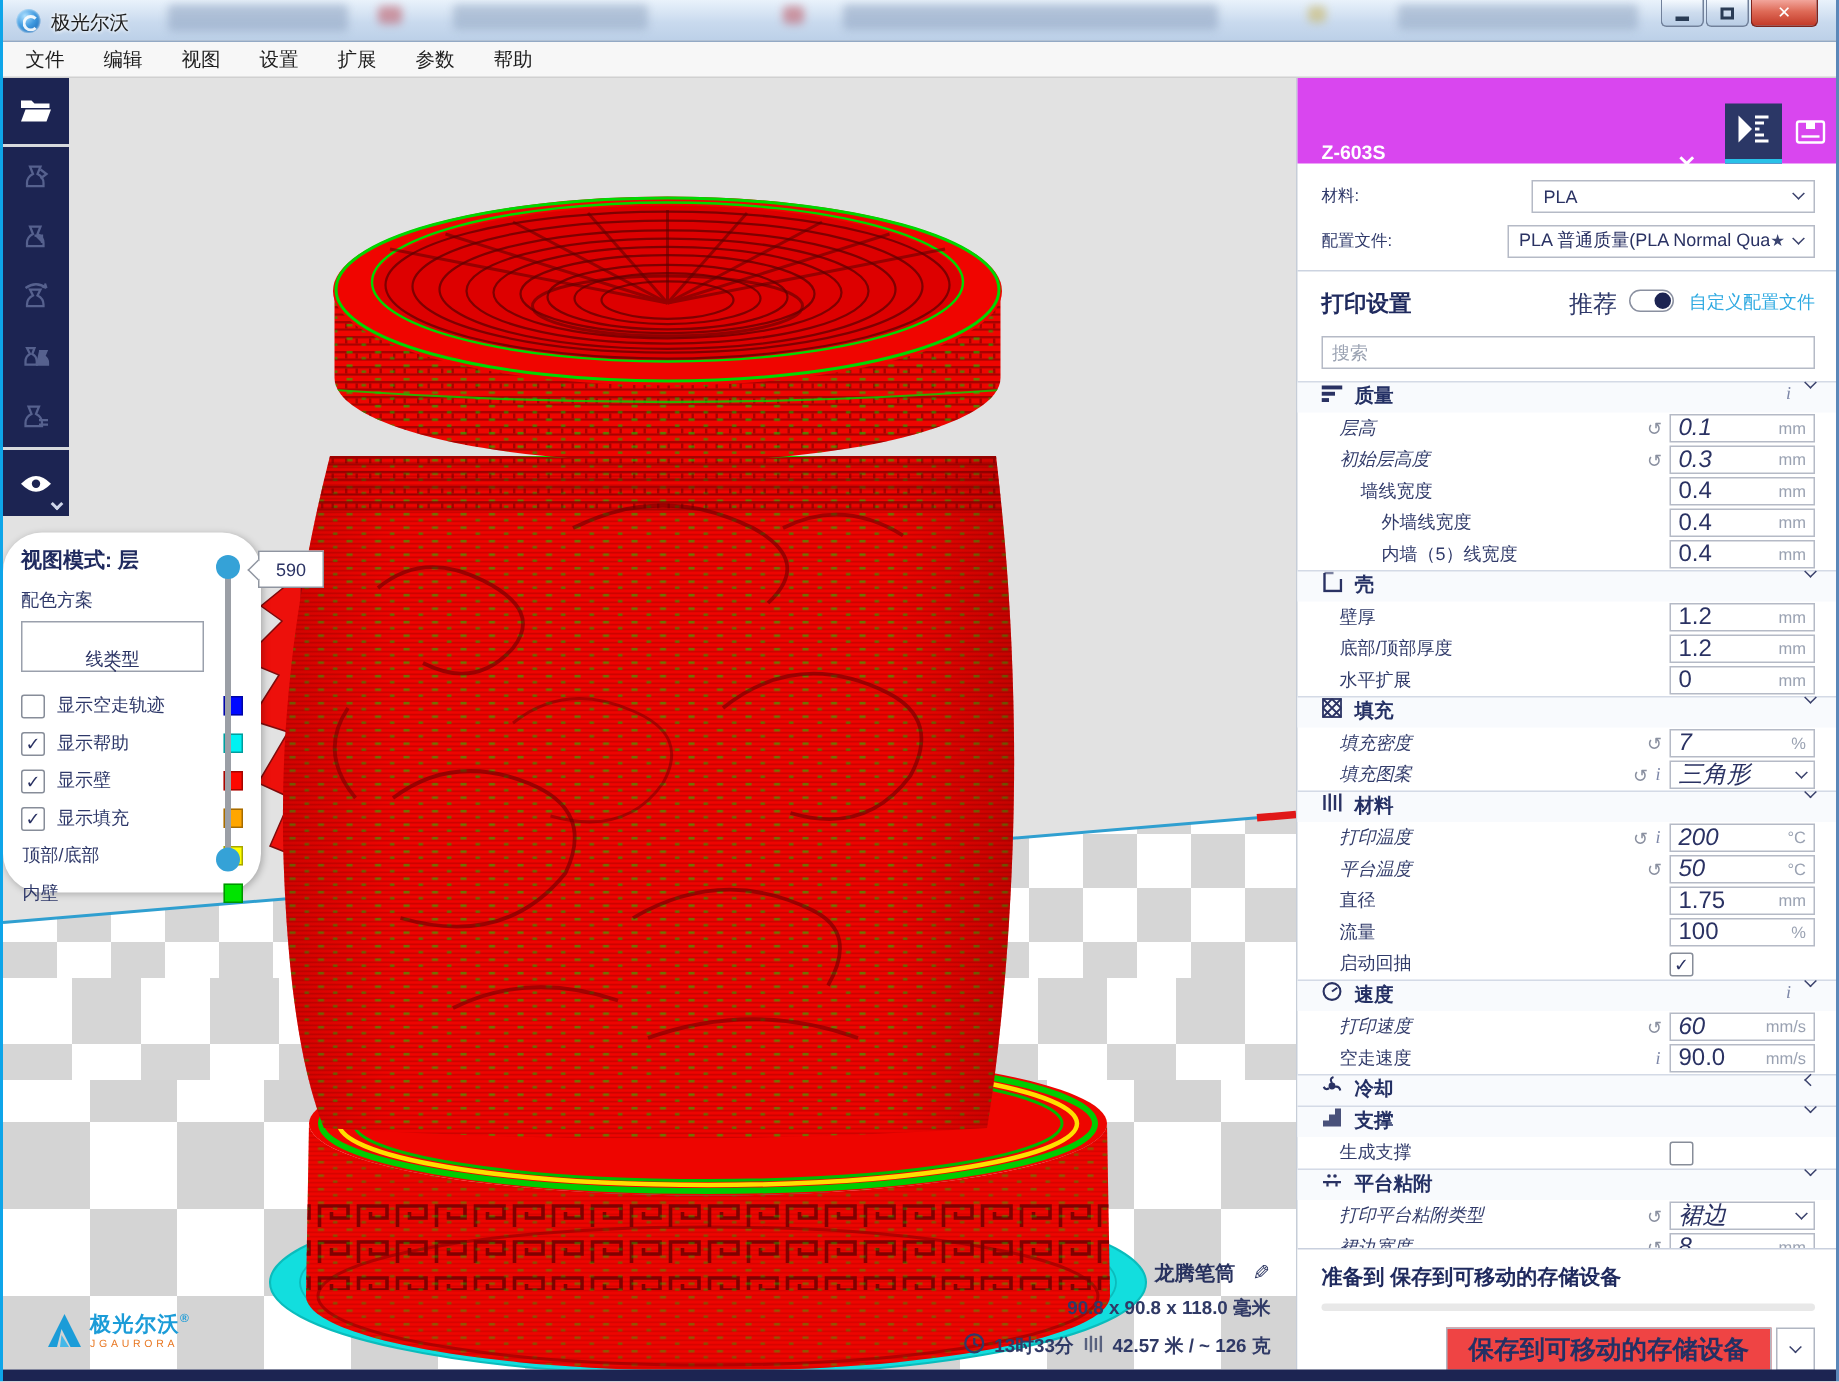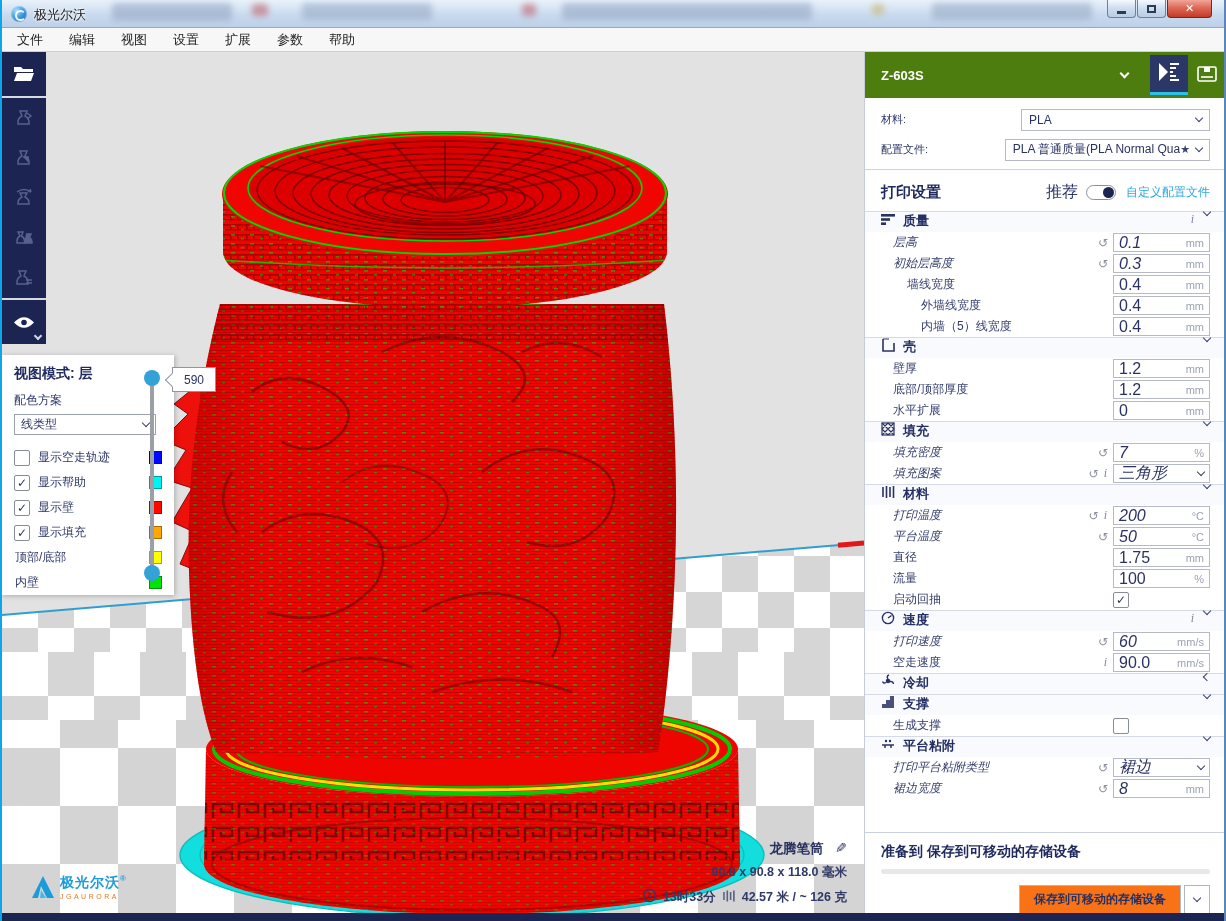--- a/index.html
+++ b/index.html
@@ -43,25 +43,25 @@
   .tb-btn { width:44px; height:40px; background:#1c2452; display:flex; align-items:center; justify-content:center; }
   .tb-btn.tall { height:44px; }
   .tb-gap { height:2px; background:#d7dade; }
   .tb-btn svg { display:block; }
   .eye-block { position:relative; height:48px; }
   .eye-chev { position:absolute; right:5px; bottom:5px; width:6px; height:6px;
     border-right:2px solid #cfd6ea; border-bottom:2px solid #cfd6ea; transform:rotate(45deg); }
 
   
   .vm-panel { position:absolute; left:0; top:303px; width:172px; height:240px; background:#fff;
-    box-shadow:1px 1px 5px rgba(0,0,0,.25); padding:10px 10px 6px 12px; }
+    box-shadow:1px 1px 5px rgba(0,0,0,.25); padding:10px 10px 6px 12px;border-radius:26px; }
   .vm-title { font-size:14px; font-weight:bold; color:#1f2a5e; margin-bottom:9px; }
   .vm-sub { font-size:12px; color:#2e3869; margin-bottom:5px; }
-  .vm-select { width:142px; height:21px; border:1px solid #9aa0ac; display:flex; align-items:center;
-    padding:0 6px; justify-content:space-between; margin-bottom:10px; background:#fff; }
+  .vm-select { width:122px; height:21px; border:1px solid #9aa0ac; display:flex; align-items:center;
+    padding:16px 6px; justify-content:space-between; margin-bottom:10px; background:#fff;flex-direction:column; }
   .vm-row { display:flex; align-items:center; height:25px; }
   .vm-row .lab { flex:1; margin-left:8px; font-size:12px; color:#2e3869; white-space:nowrap; }
   .vm-row.nocb .lab { margin-left:1px; }
   .swatch { width:13px; height:13px; border:1px solid rgba(0,0,0,.35); margin-right:2px; }
   .cb { width:16px; height:16px; border:1px solid #878d99; background:#fff; border-radius:2px;
     display:flex; align-items:center; justify-content:center; font-size:12px; font-weight:bold; color:#2a3263; }
 
   
   .layer-slider { position:absolute; left:142px; top:318px; width:16px; height:211px; }
   .ls-track { position:absolute; left:6px; top:8px; bottom:8px; width:4px; background:#9b9fa6; }
@@ -80,35 +80,35 @@
   .st-dims { font-size:12.5px; font-weight:bold; height:24px; color:#303a66; }
   .st-time { font-size:12.5px; font-weight:bold; display:flex; align-items:center; justify-content:flex-end; gap:6px; color:#303a66; }
   .logo { position:absolute; left:28px; top:822px; display:flex; align-items:flex-start; gap:4px; }
   .logo-txt .cn { font-size:14px; font-weight:bold; color:#1b9cd8; letter-spacing:1px; }
   .logo-txt .cn sup { font-size:8px; }
   .logo-txt .en { font-size:7px; color:#e87722; letter-spacing:2.5px; margin-top:1px; }
 
   
   .rpanel { position:absolute; left:862px; top:52px; width:362px; height:861px; background:#fff;
     border-left:1px solid #c6cdd8; }
-  .rp-header { height:46px; background:#4d7c0f; display:flex; align-items:center; padding-left:16px; }
+  .rp-header { height:57px; background:#d946ef; display:flex; align-items:flex-end; padding-left:16px; }
   .rp-printer { color:#fff; font-size:13px; font-weight:bold; flex:1; }
   .rp-header .chev-w { width:7px; height:7px; border-right:2px solid #fff; border-bottom:2px solid #fff;
     transform:rotate(45deg); margin-right:22px; margin-top:-3px; }
   .hd-btn { width:38px; height:40px; display:flex; align-items:center; justify-content:center; }
   .hd-btn.active { background:#2b3766; border-bottom:3px solid #29c1e8; }
   .machine { padding:11px 16px 0; }
   .mrow { display:flex; align-items:center; height:21px; margin-bottom:9px; }
   .mlabel { width:140px; font-size:11px; color:#2e3869; }
   .select { flex:1; height:22px; border:1px solid #b5bac6; display:flex; align-items:center;
     padding:0 7px; background:#fff; font-size:12px; color:#2a3263; }
   .select .val { flex:1; white-space:nowrap; overflow:hidden; }
   .select .star { color:#3a4470; margin-right:6px; font-size:11px; }
   .divider { height:1px; background:#ccd3e0; margin:7px 0 0; }
-  .ps-row { display:flex; align-items:center; padding:12px 16px 8px; }
+  .ps-row { display:flex; padding:12px 16px 8px; }
   .ps-title { font-size:15px; font-weight:bold; color:#1f2a5e; flex:1; }
   .rec-label { font-size:16px; color:#2e3869; margin-right:8px; }
   .toggle { width:30px; height:15px; border:1px solid #8a90a0; border-radius:8px; position:relative;
     background:#fff; margin-right:10px; }
   .toggle .knob { position:absolute; right:1px; top:1px; width:11px; height:11px; border-radius:50%; background:#1c2452; }
   .custom-link { font-size:12px; color:#2da9e1; text-decoration:none; }
   .search-wrap { padding:2px 16px 8px; }
   .search { width:100%; height:22px; border:1px solid #b5bac6; padding:0 6px; font-size:12px;
     color:#2a3263; font-family:inherit; outline:none; }
   .search::placeholder { color:#9aa2b2; }
@@ -135,21 +135,21 @@
   .chev-l { transform:rotate(135deg); }
   .sec-h .chev { margin-left:10px; }
   .sec-h .info { margin-right:0; margin-left:8px; }
 
   
   .save-area { position:absolute; left:0; right:0; bottom:0; height:81px; border-top:1px solid #c9d0de;
     padding:10px 16px 0; background:#fff; }
   .ready { font-size:14px; font-weight:bold; color:#1f2a5e; }
   .pbar { height:5px; background:#e8e8e8; border-radius:3px; margin-top:8px; }
   .save-row { display:flex; justify-content:flex-end; margin-top:11px; gap:3px; }
-  .save-btn { height:29px; border:1px solid #b0b6c2; background:#f97316; font-size:12px; font-weight:bold;
+  .save-btn { height:29px; border:1px solid #b0b6c2; background:#ef4444; font-size:17px; font-weight:bold;
     color:#243064; padding:0 14px; font-family:inherit;text-align:center; }
   .save-chev { width:26px; height:29px; border:1px solid #b0b6c2; background:#fff;
     display:flex; align-items:center; justify-content:center; }
 
   .bottom-strip { position:absolute; left:0; bottom:0; width:100%; height:8px; background:#1c2452; }
 </style>
 </head>
 <body>
 
 <div class="window">
@@ -523,20 +523,23 @@
 
     <div class="ps-row">
       <span class="ps-title">打印设置</span>
       <span class="rec-label">推荐</span>
       <div class="toggle">
           <div class="knob"></div>
         </div>
       <a class="custom-link" href="#">自定义配置文件</a>
     </div>
 
+    <div class="search-wrap">
+      <input class="search" placeholder="搜索" style="">
+    </div>
 
     <div id="settings">
         <div class="sec-h">
           <div class="sec-icon">
             <svg width="14" height="14" viewBox="0 0 14 14" fill="currentColor">
               <rect y="2" width="14" height="2.6"></rect>
               <rect y="6.2" width="9" height="2.6"></rect>
               <rect y="10.4" width="5" height="2.6"></rect>
             </svg>
           </div>

